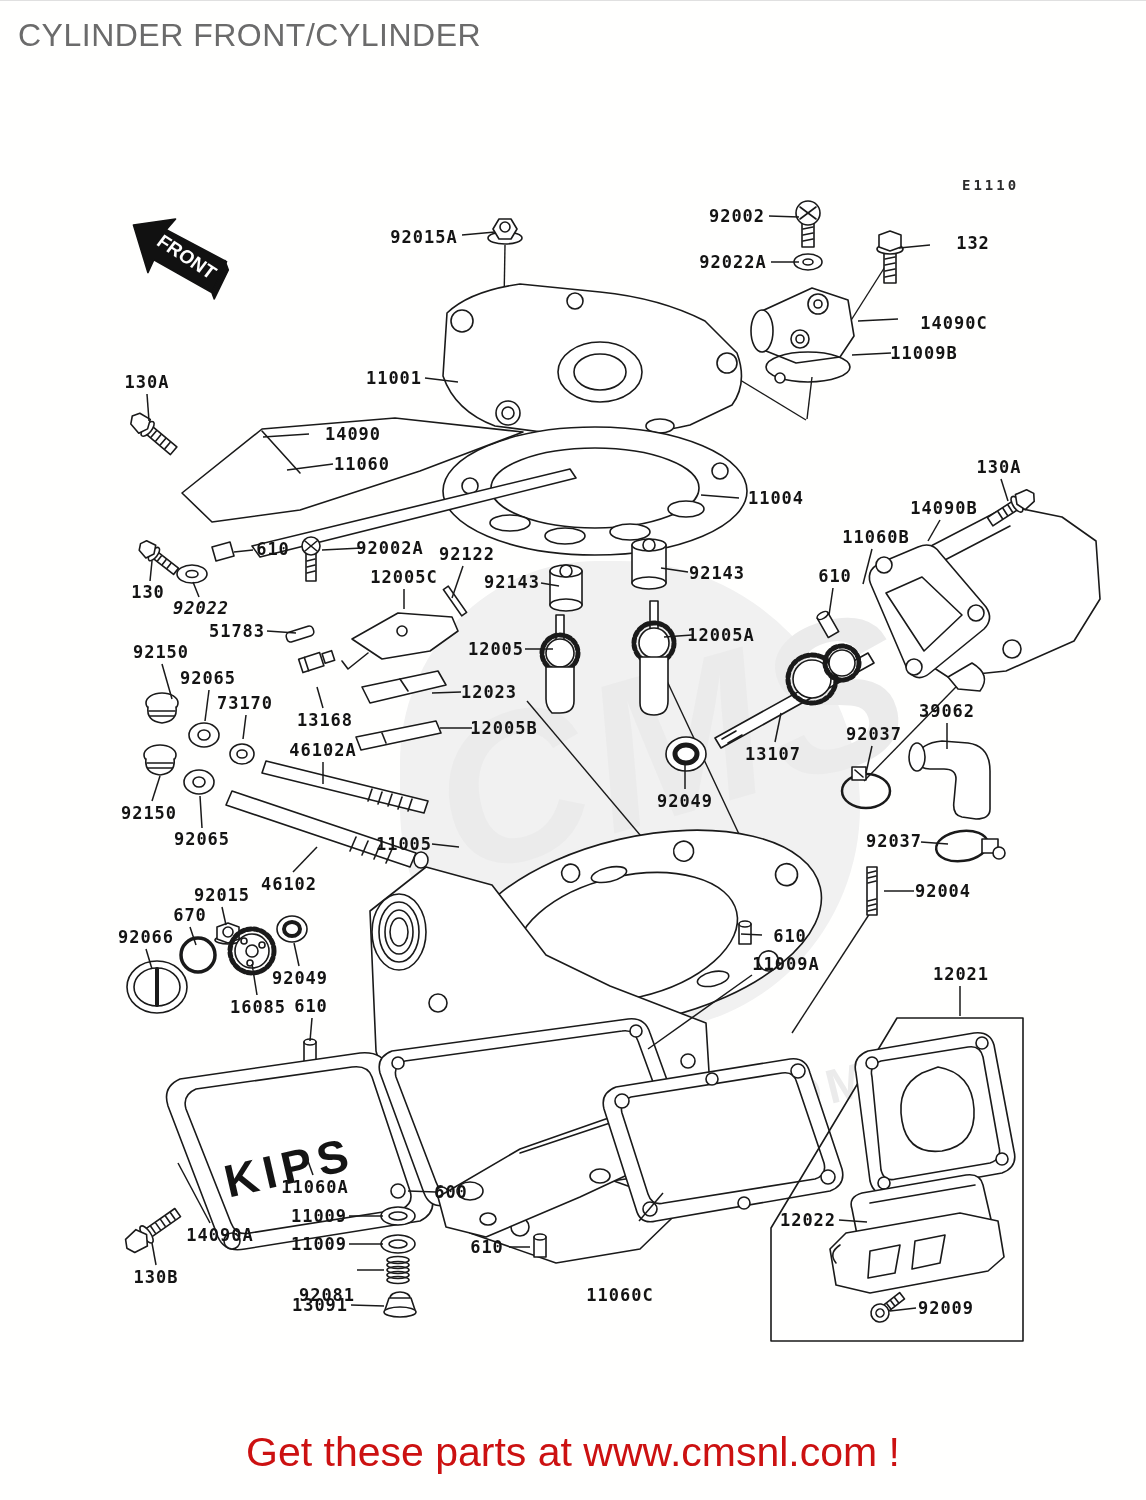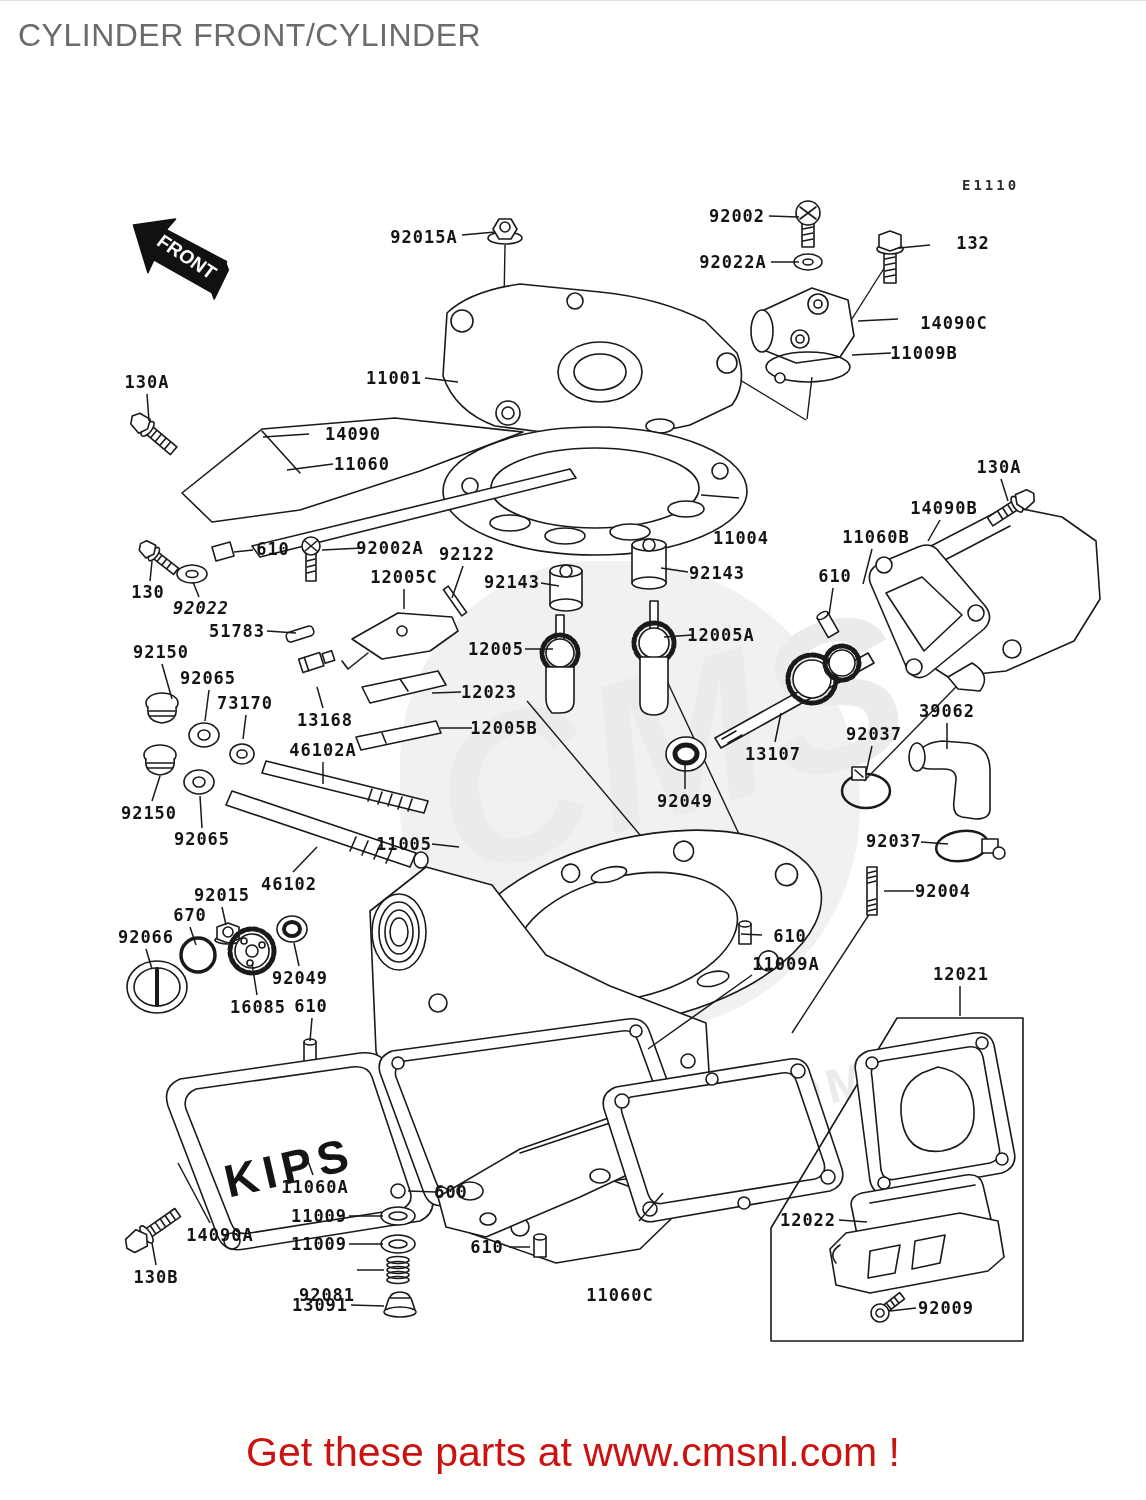--- a/index.html
+++ b/index.html
@@ -559,21 +559,21 @@
     <div class="part-label" style="left: 424px; top: 236px;">92015A</div>
     <div class="part-label" style="left: 737px; top: 215px;">92002</div>
     <div class="part-label" style="left: 733px; top: 261px;">92022A</div>
     <div class="part-label" style="left: 949px; top: 242px; margin-left: 24px;">132</div>
     <div class="part-label" style="left: 931px; top: 322px; margin-left: 23px;">14090C</div>
     <div class="part-label" style="left: 924px; top: 352px; text-align: center;">11009B</div>
     <div class="part-label" style="left: 394px; top: 377px;">11001</div>
     <div class="part-label" style="left: 147px; top: 381px;">130A</div>
     <div class="part-label" style="left: 353px; top: 433px;">14090</div>
     <div class="part-label" style="left: 362px; top: 463px;">11060</div>
-    <div class="part-label" style="left: 741px; top: 497px; margin-top: 40px;">11004</div>
+    <div class="part-label" style="left: 776px; top: 497px;">11004</div>
     <div class="part-label" style="left: 999px; top: 466px;">130A</div>
     <div class="part-label" style="left: 944px; top: 507px;">14090B</div>
     <div class="part-label" style="left: 876px; top: 536px;">11060B</div>
     <div class="part-label" style="left: 835px; top: 575px;">610</div>
     <div class="part-label" style="left: 148px; top: 591px;">130</div>
     <div class="part-label" style="left: 273px; top: 548px;">610</div>
     <div class="part-label" style="left: 390px; top: 547px;">92002A</div>
     <div class="part-label" style="left: 467px; top: 553px;">92122</div>
     <div class="part-label" style="left: 404px; top: 576px;">12005C</div>
     <div class="part-label" style="left: 512px; top: 581px;">92143</div>

